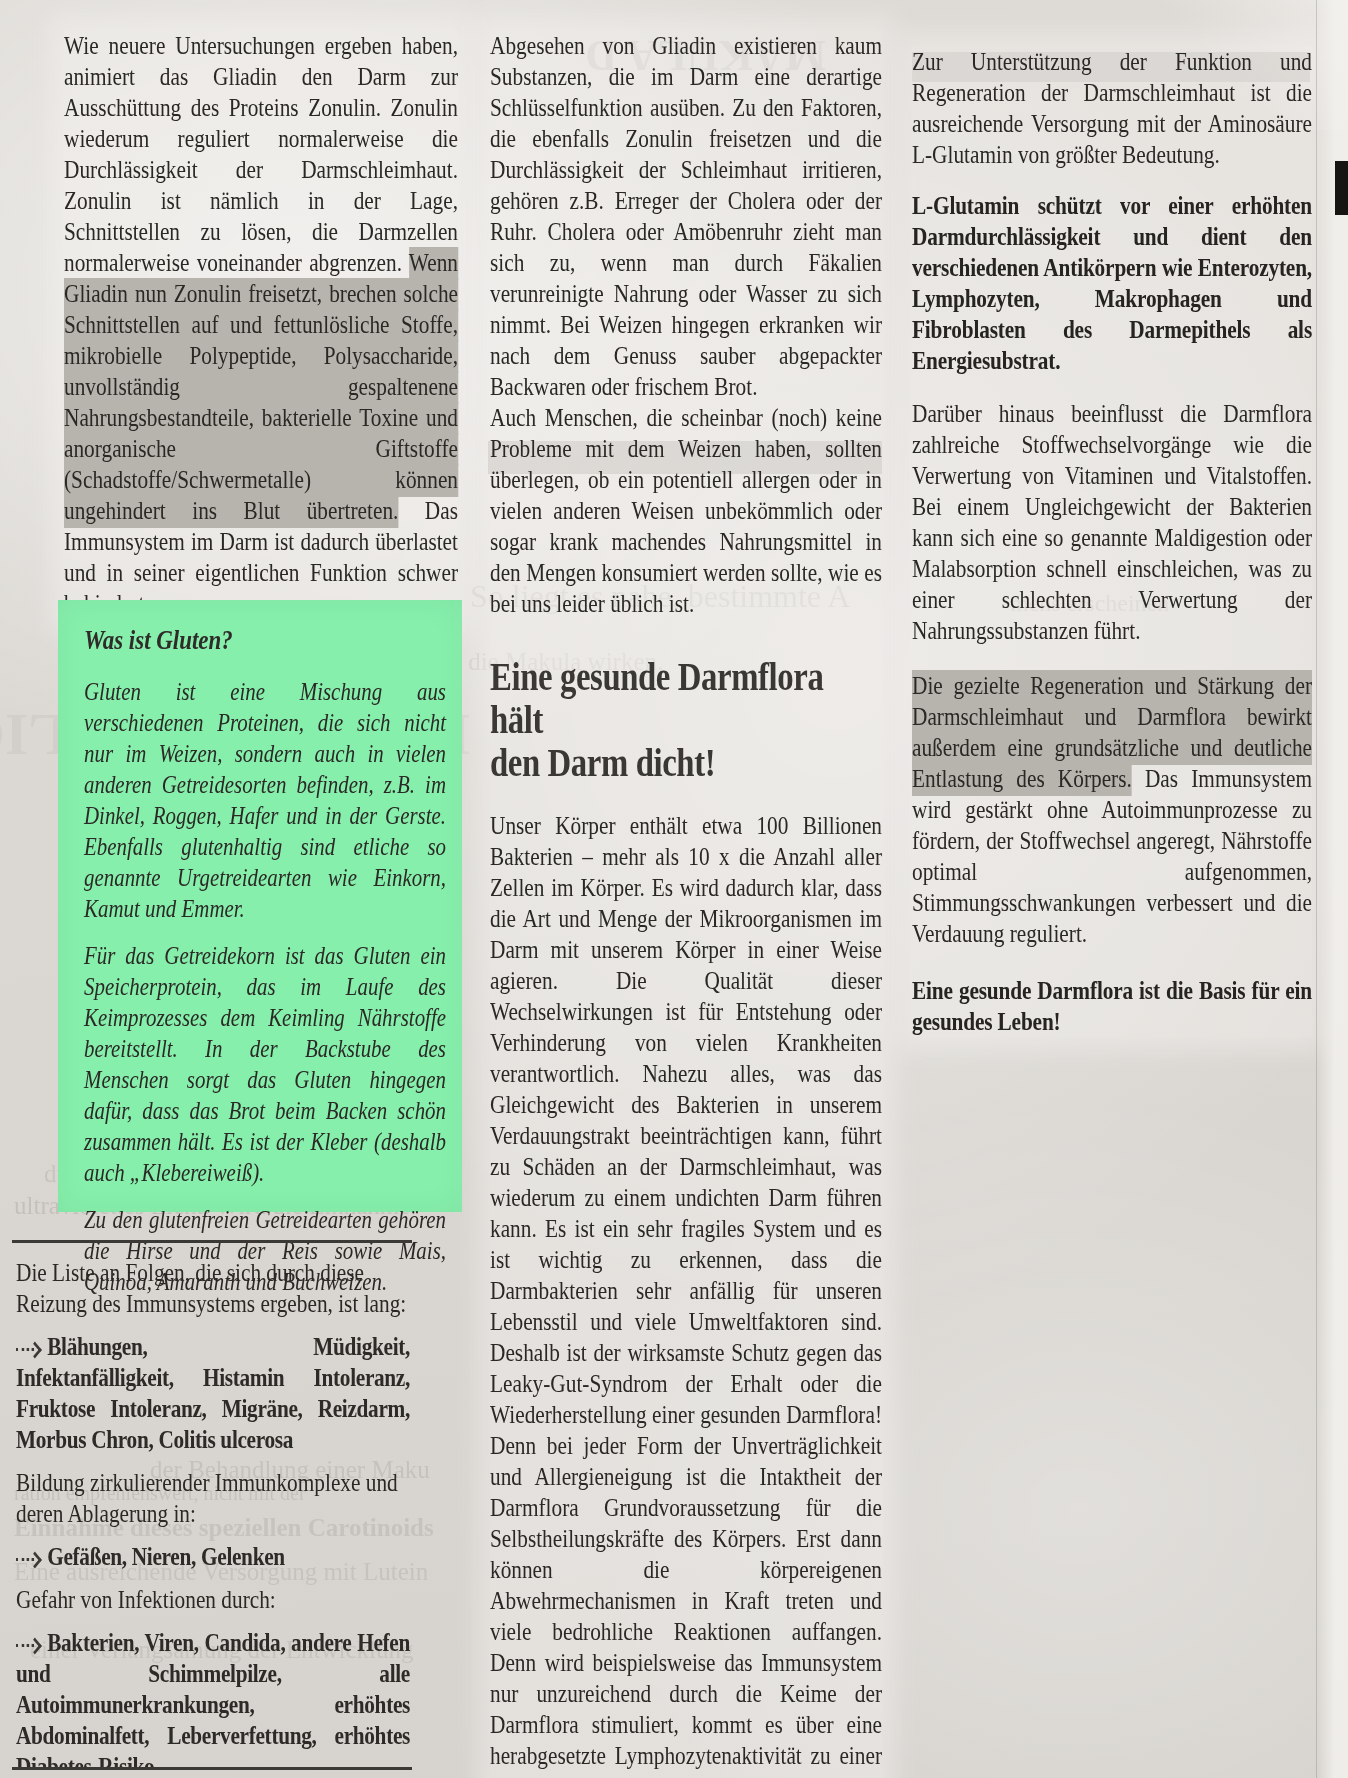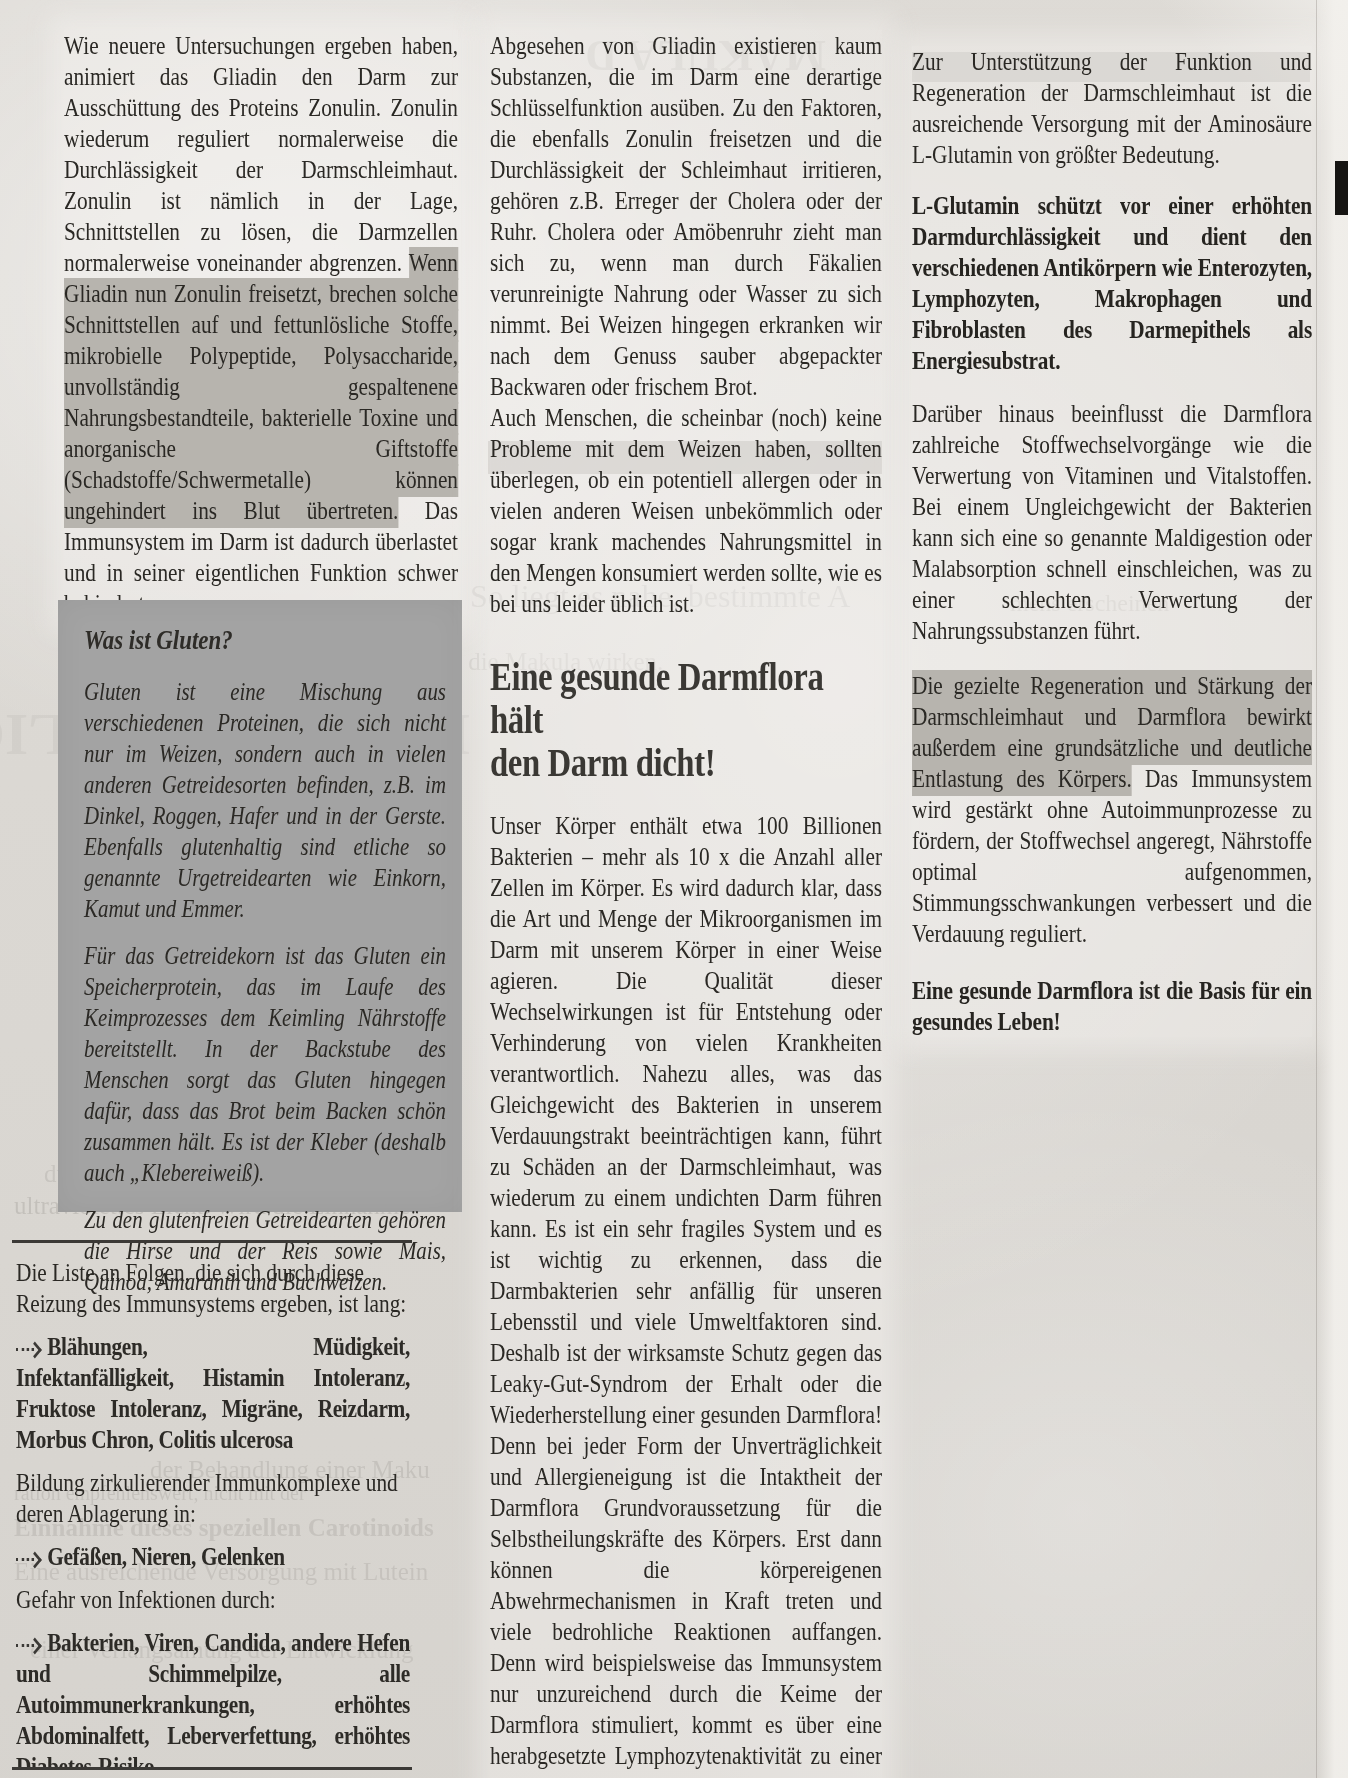--- a/index.html
+++ b/index.html
@@ -18,21 +18,21 @@
   .col{position:absolute;z-index:2;}
   .colbg{background:rgba(246,244,240,.42);box-shadow:0 0 22px 14px rgba(246,244,240,.42);}
   p.body{font-size:26px;line-height:31px;text-align:justify;margin:0;}
   .hl{background:#b7b4ae;-webkit-box-decoration-break:clone;box-decoration-break:clone;padding:1px 0 3px;}
   .headline{font-size:40px;line-height:43px;font-weight:700;color:#3a3834;letter-spacing:-.5px;margin:36px 0 26px;}
   .headline span{display:block;}
   .bold-par{font-weight:700;letter-spacing:-.2px;color:#262420;}
   
   .graybox{
     position:absolute;left:58px;top:600px;width:404px;height:612px;z-index:2;
-    background:#a3a3a3;box-shadow:inset 0 0 30px rgba(0,0,0,.05);
+    background:#86efac;box-shadow:inset 0 0 30px rgba(0,0,0,.05);
     box-sizing:border-box;padding:24px 16px 18px 26px;
   }
   .graybox .sq{width:122%;}
   .box-title{font-size:28px;font-weight:700;font-style:italic;margin:0 0 20px;color:#2e2c28;}
   .box-par{font-size:25.5px;line-height:31px;font-style:italic;text-align:justify;margin:16px 0 0;color:#2b2925;}
   .box-par:first-of-type{margin-top:0;}
   
   .bottomblock{
     position:absolute;left:12px;top:1240px;width:400px;height:530px;z-index:2;
     border-top:3px solid #3b3936;border-bottom:3px solid #3b3936;

